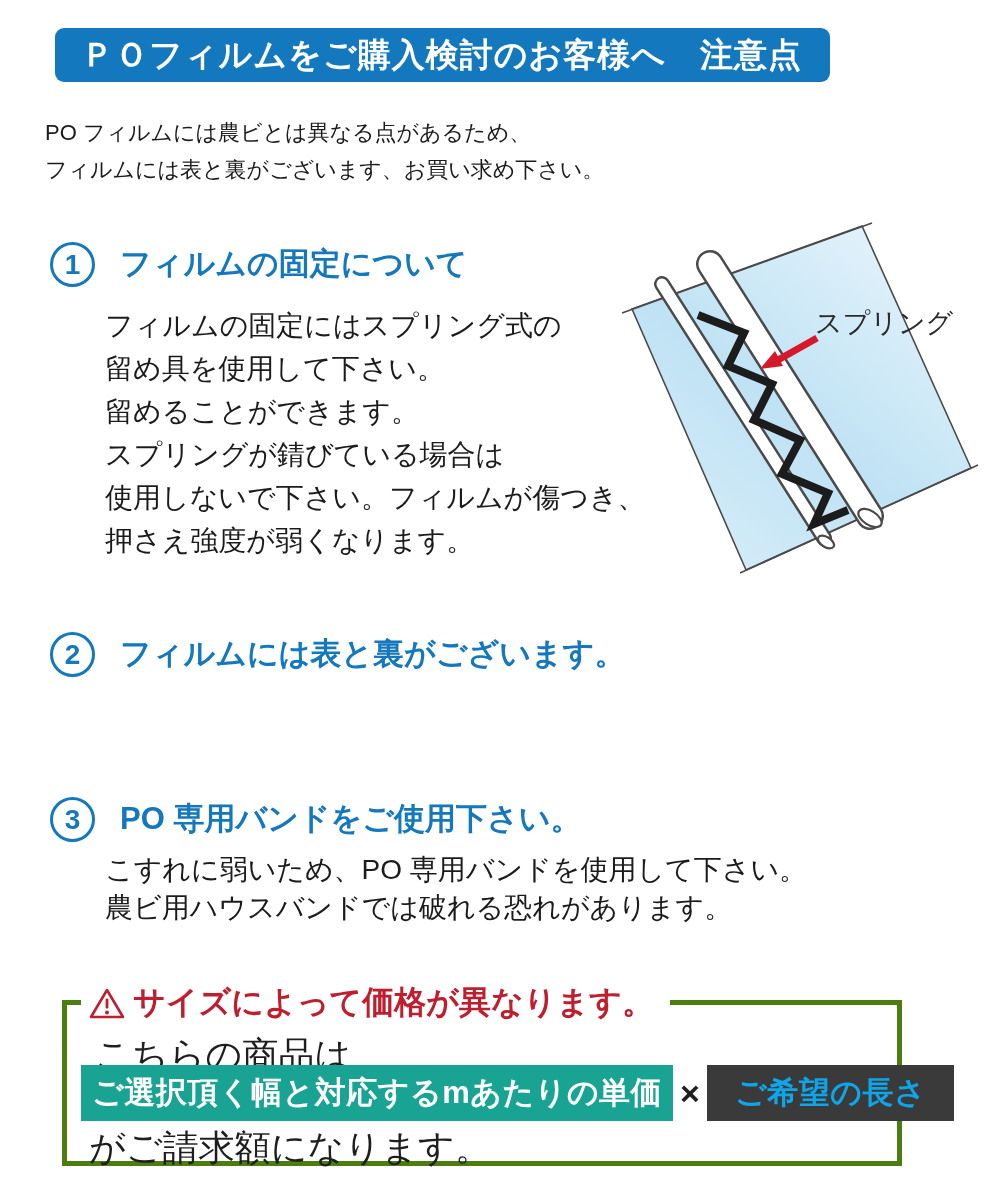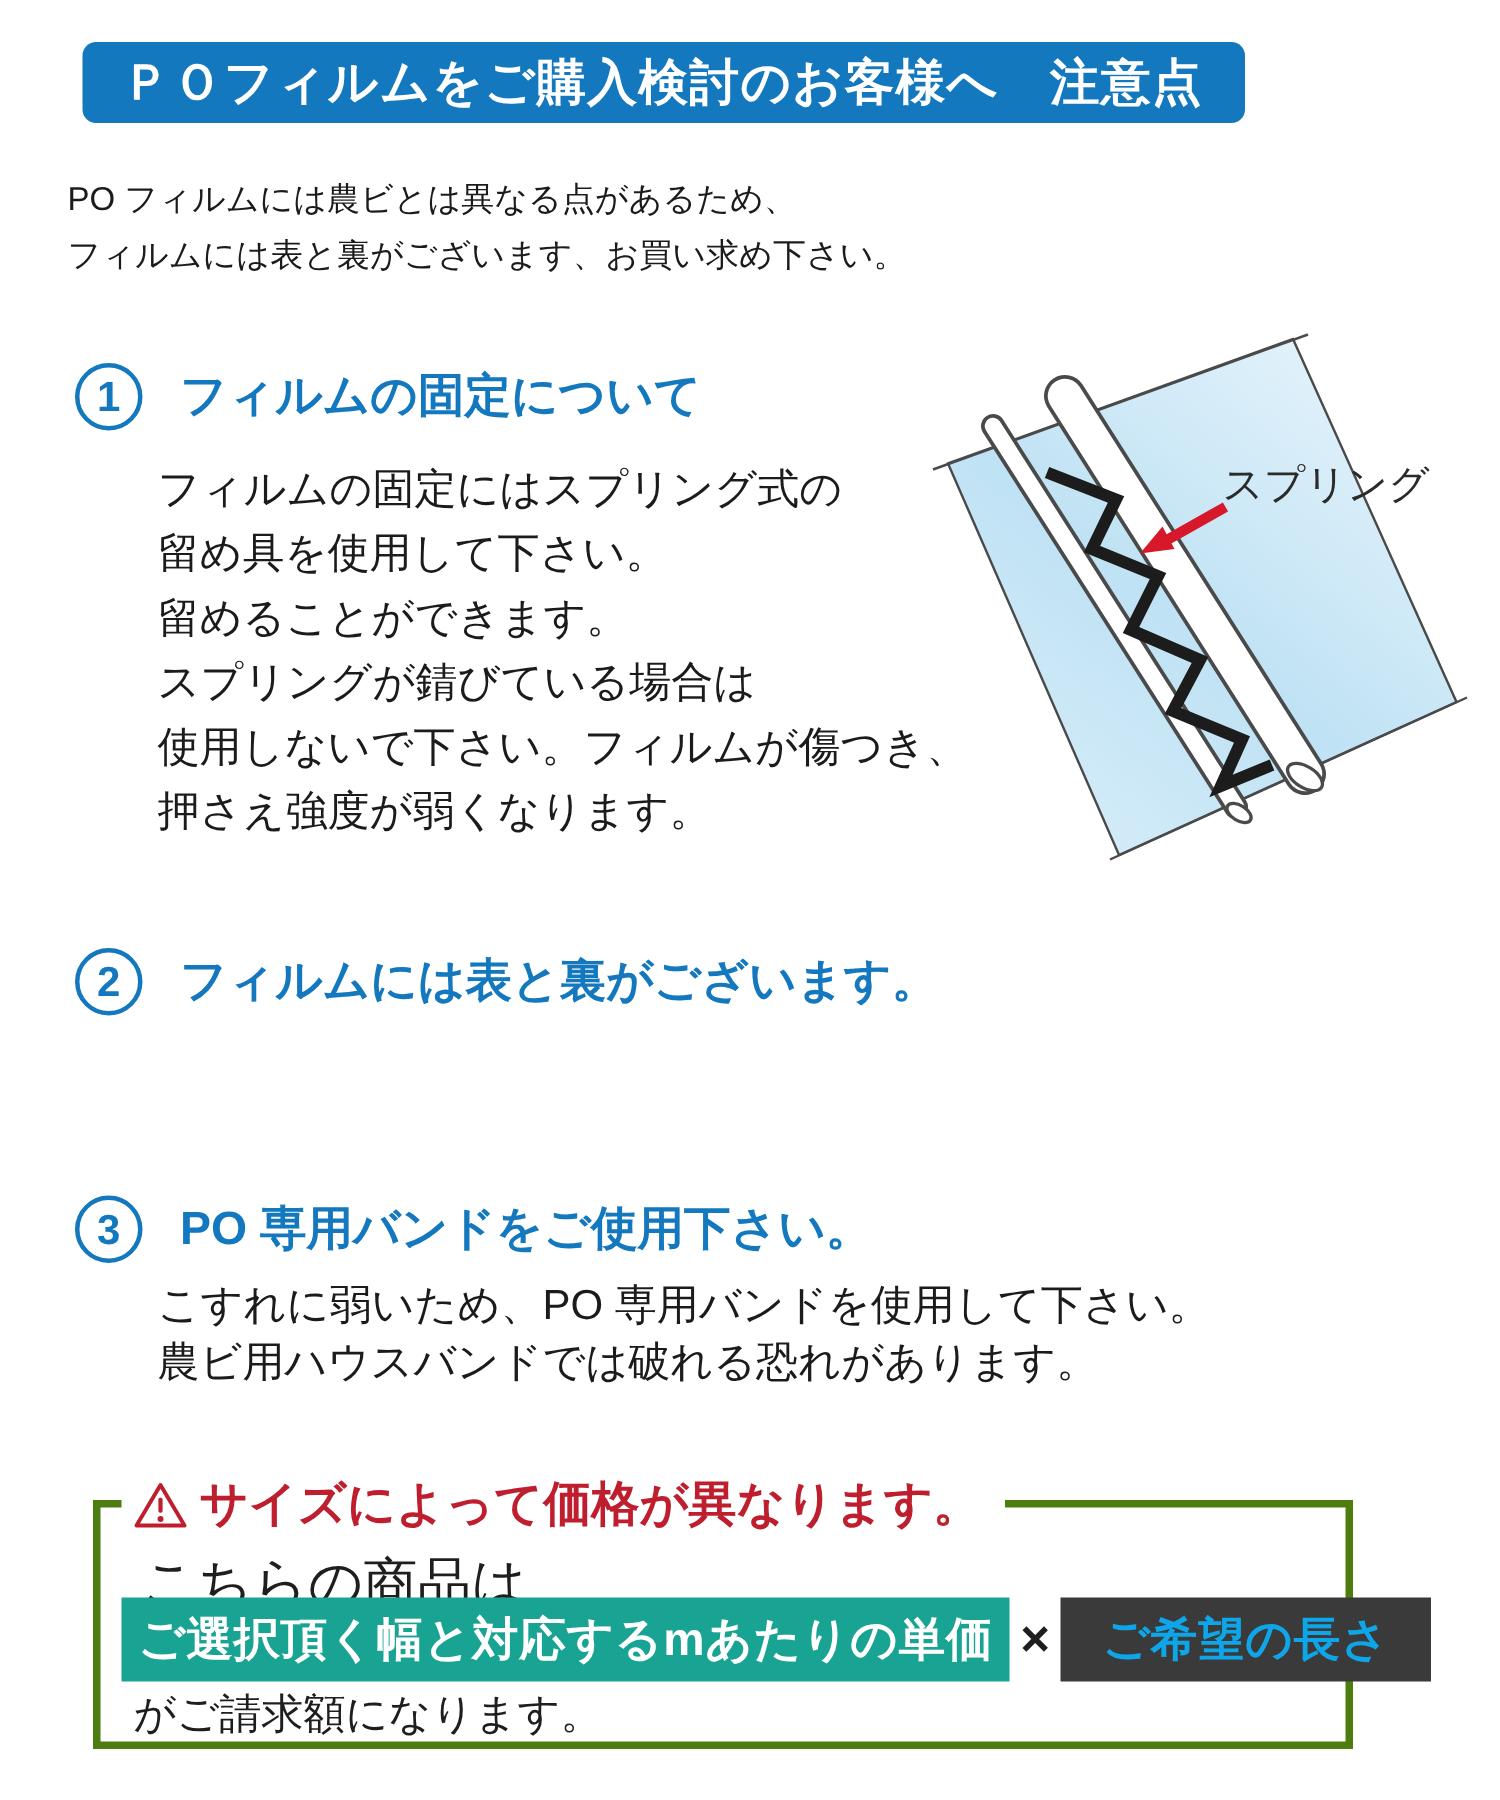--- a/index.html
+++ b/index.html
@@ -51,21 +51,21 @@
   .price-row { position:absolute; left:14px; top:60px; display:flex; align-items:center; white-space:nowrap; }
   .hl-green {
     background:#18a392; color:#ffffff; font-size:31px; font-weight:bold;
     padding:7px 11px; letter-spacing:0.5px;
   }
   .times { font-size:34px; font-weight:bold; color:#1e1e1e; margin:0 7px; }
   .hl-dark {
     background:#3a3a3a; color:#0ea5e9; font-size:31px; font-weight:bold;
     padding:7px 28px; letter-spacing:0.5px;
   }
-  .pbline2 { position:absolute; left:22px; top:119px; font-size:28px; white-space:nowrap; }
+  .pbline2 { position:absolute; left:22px; top:119px; font-size:36px; white-space:nowrap; }
 </style>
 </head>
 <body>
 
 <div class="page">
 
   <div class="header-bar">ＰＯフィルムをご購入検討のお客様へ　注意点</div>
 
   <div class="intro">
     <div>PO フィルムには農ビとは異なる点があるため、</div>

